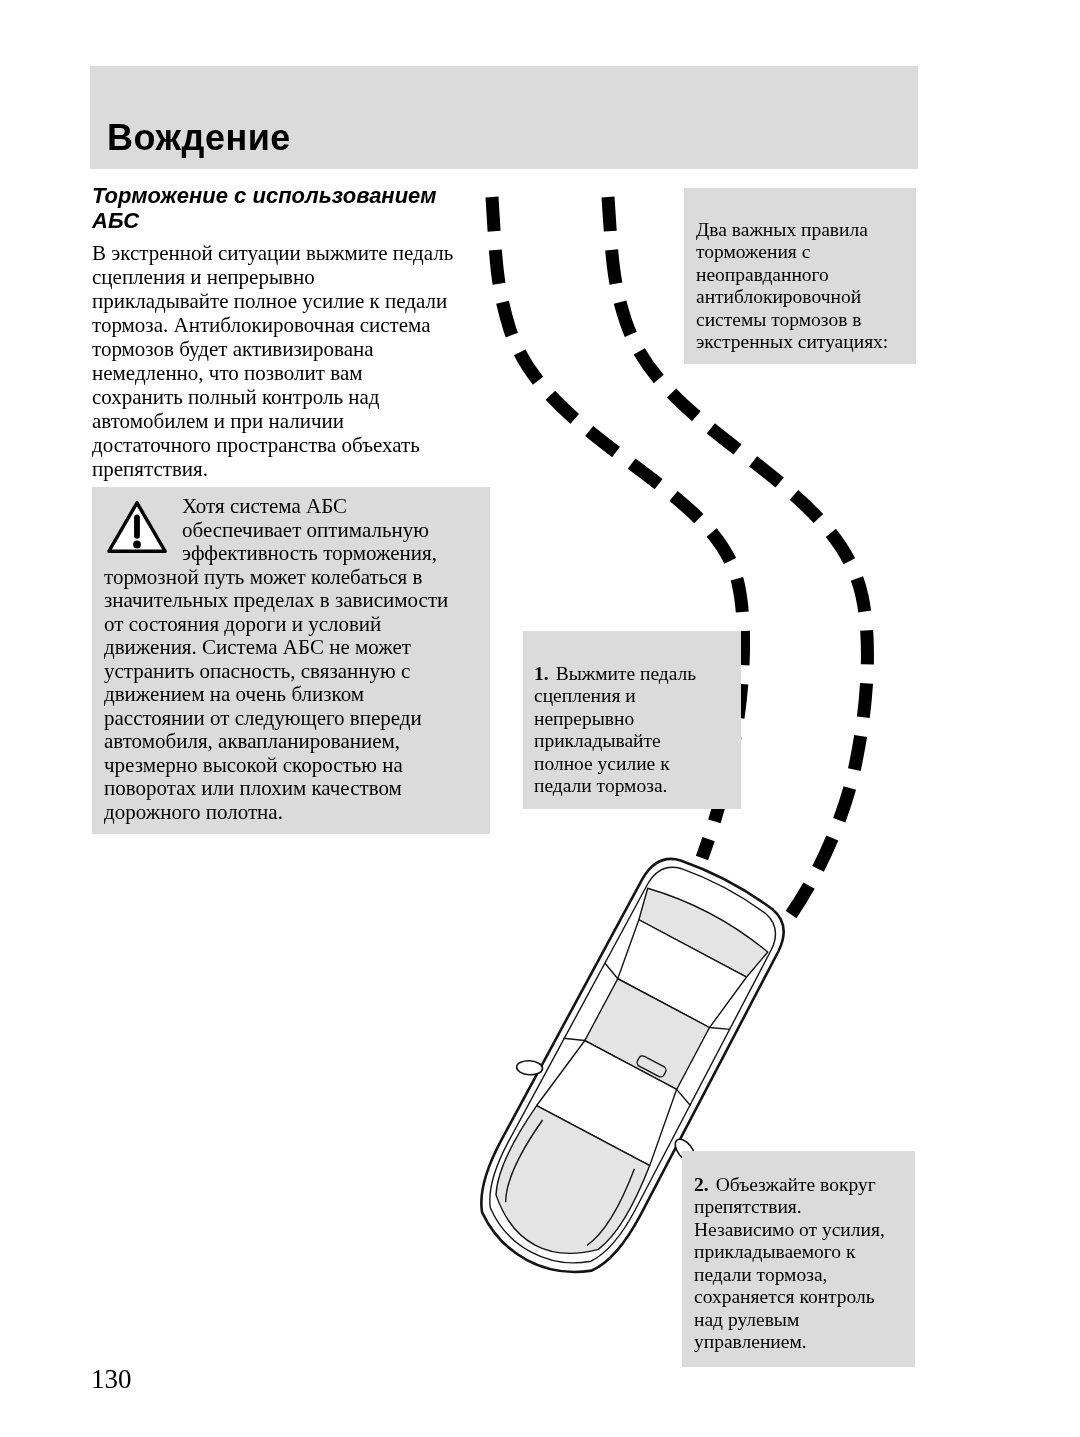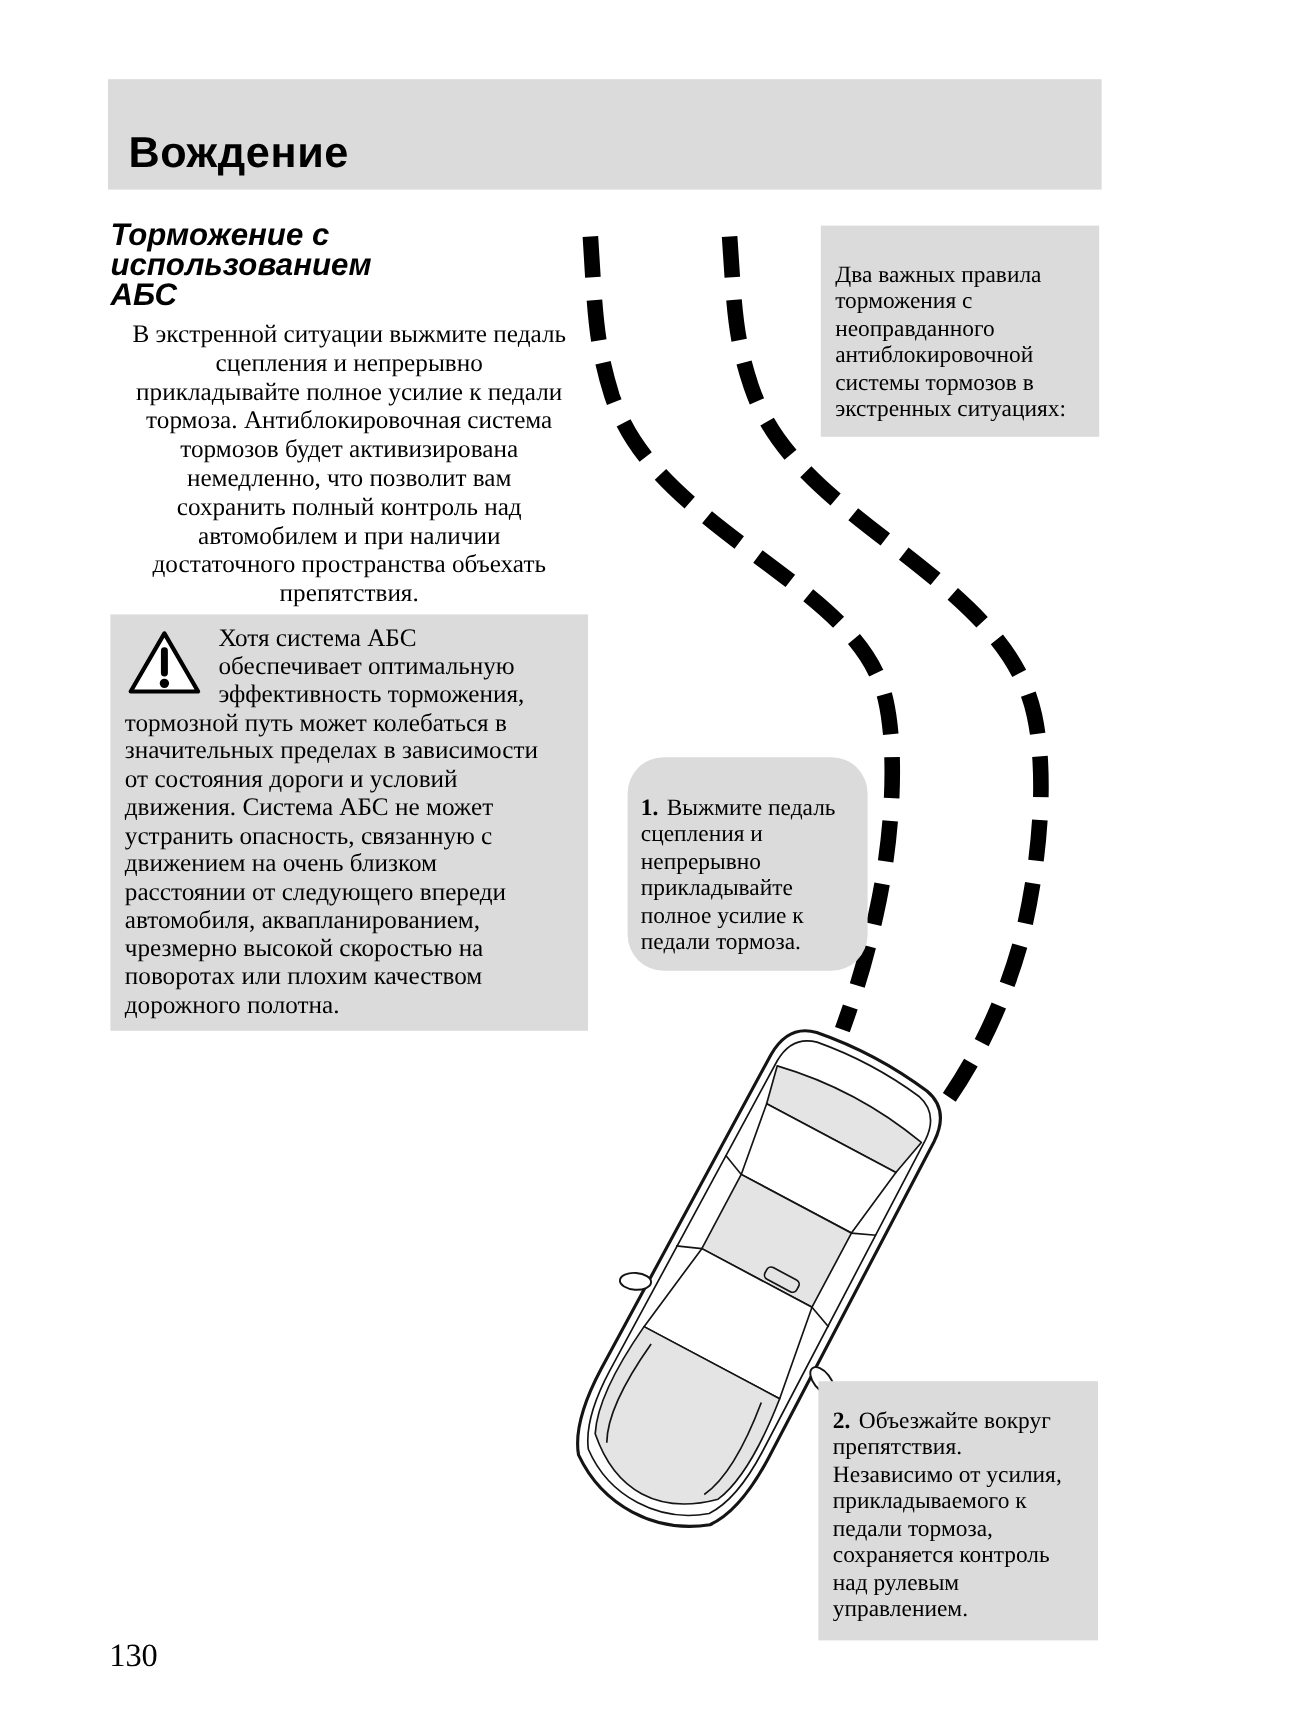--- a/index.html
+++ b/index.html
@@ -1,35 +1,35 @@
 <!DOCTYPE html>
 <html><head>
 <meta charset="utf-8">
 <style>
   html,body{margin:0;padding:0;background:#fff;}
   #page{position:relative;width:1080px;height:1437px;background:#ffffff;overflow:hidden;
         font-family:"Liberation Serif", serif;color:#000;}
   
-  .header-bar{position:absolute;left:90px;top:66px;width:828px;height:92px;background:#dbdbdb;}
+  .header-bar{position:absolute;left:90px;top:66px;width:828px;height:103px;background:#dbdbdb;}
   .header-title{position:absolute;left:17px;bottom:10px;
         font-family:"Liberation Sans", sans-serif;font-weight:bold;font-size:36px;letter-spacing:0.5px;}
   
   .left-col{position:absolute;left:92px;top:183px;width:398px;}
   .section-heading{font-family:"Liberation Sans", sans-serif;font-weight:bold;font-style:italic;
-        font-size:26px;line-height:25px;margin:0 0 8px 0;white-space:pre-line;}
-  .body-par{font-size:21px;line-height:24px;margin:0 0 6px 0;white-space:pre-line;text-align:center;}
+        font-size:22px;line-height:25px;margin:0 0 8px 0;white-space:pre-line;}
+  .body-par{font-size:21px;line-height:24px;margin:0 0 6px 0;white-space:pre-line;}
   .warning-box{background:#dbdbdb;margin-top:1px;padding:8px 10px 10px 12px;
         font-size:21px;line-height:23.5px;}
   .warning-text{white-space:pre-line;text-align:center;}
   .warning-icon{float:left;width:62px;height:62px;margin:2px 14px 2px 2px;}
   
   .callout{position:absolute;background:#dbdbdb;font-size:19.5px;line-height:22.5px;
         white-space:pre-line;}
   .info-box{left:684px;top:188px;width:208px;padding:8px 12px 10px 12px;}
-  .step1-box{left:523px;top:631px;width:178px;padding:9px 11px 11px 11px;border-radius:30px;}
+  .step1-box{left:523px;top:631px;width:178px;padding:9px 29px 11px 11px;}
   .step2-box{left:682px;top:1151px;width:209px;padding:0 12px 13px 12px;}
   .step-number{font-weight:bold;margin-right:7px;}
   .step-text{white-space:pre-line;}
   
   .page-number{position:absolute;left:91px;top:1364px;font-size:27px;}
   
   .diagram-svg{position:absolute;left:0;top:0;width:1080px;height:1437px;}
 </style>
 </head>
 <body>

